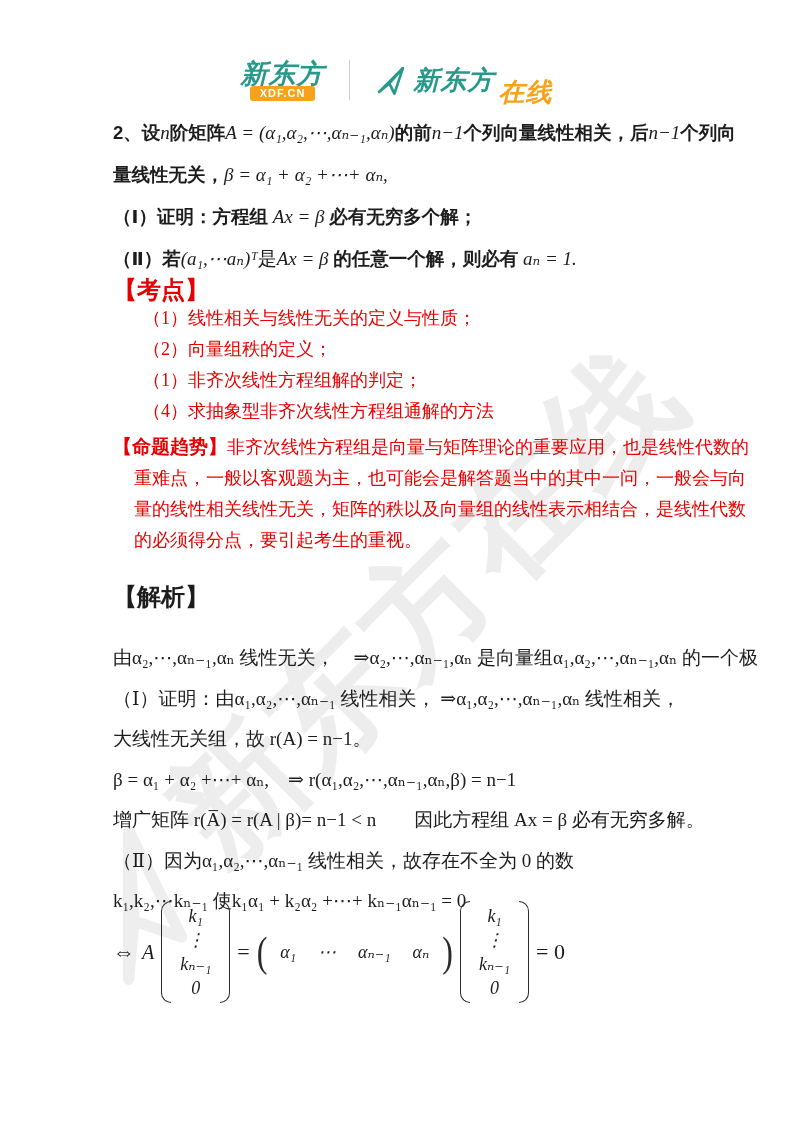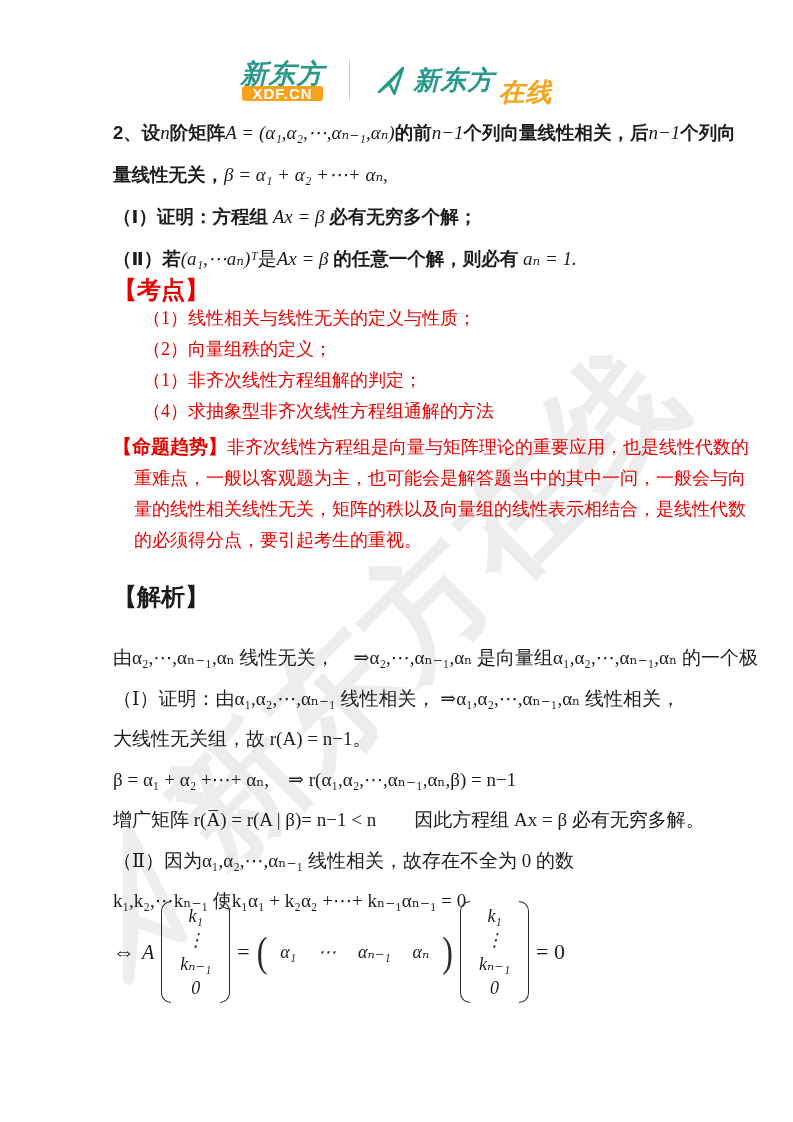--- a/index.html
+++ b/index.html
@@ -21,21 +21,21 @@
   .watermark svg { opacity:.9; }
   
   .logo-row {
     position:absolute; top:52px; left:0; right:0; height:56px; z-index:2;
     display:flex; justify-content:center; align-items:center; gap:24px;
     font-family:"Liberation Sans","DejaVu Sans",sans-serif;
   }
   .xdf-logo { display:flex; flex-direction:column; align-items:center; }
   .xdf-text { font-size:27px; font-weight:bold; font-style:italic; color:#27998b; letter-spacing:1px; line-height:28px; }
   .xdf-domain {
-    margin-top:-2px; background:#f7a21b; color:#ffffff; font-size:15px; font-weight:bold;
+    margin-top:-2px; background:#f7a21b; color:#ffffff; font-size:11px; font-weight:bold;
     padding:1px 10px; border-radius:3px; letter-spacing:1px; line-height:13px;
   }
   .logo-divider { width:1px; height:40px; background:#cccccc; }
   .koolearn-logo { display:flex; align-items:center; gap:6px; }
   .k-main { font-size:26px; font-weight:bold; font-style:italic; color:#27998b; letter-spacing:1px; }
   .k-accent { font-size:26px; font-weight:bold; font-style:italic; color:#f7a21b; letter-spacing:1px; margin-left:-2px;margin-top:24px; }
   
   .sec { position:absolute; left:113px; width:578px; z-index:1; }
   #problem { top:112px; }
   .p-line { line-height:42px; white-space:nowrap; font-size:19px; }

